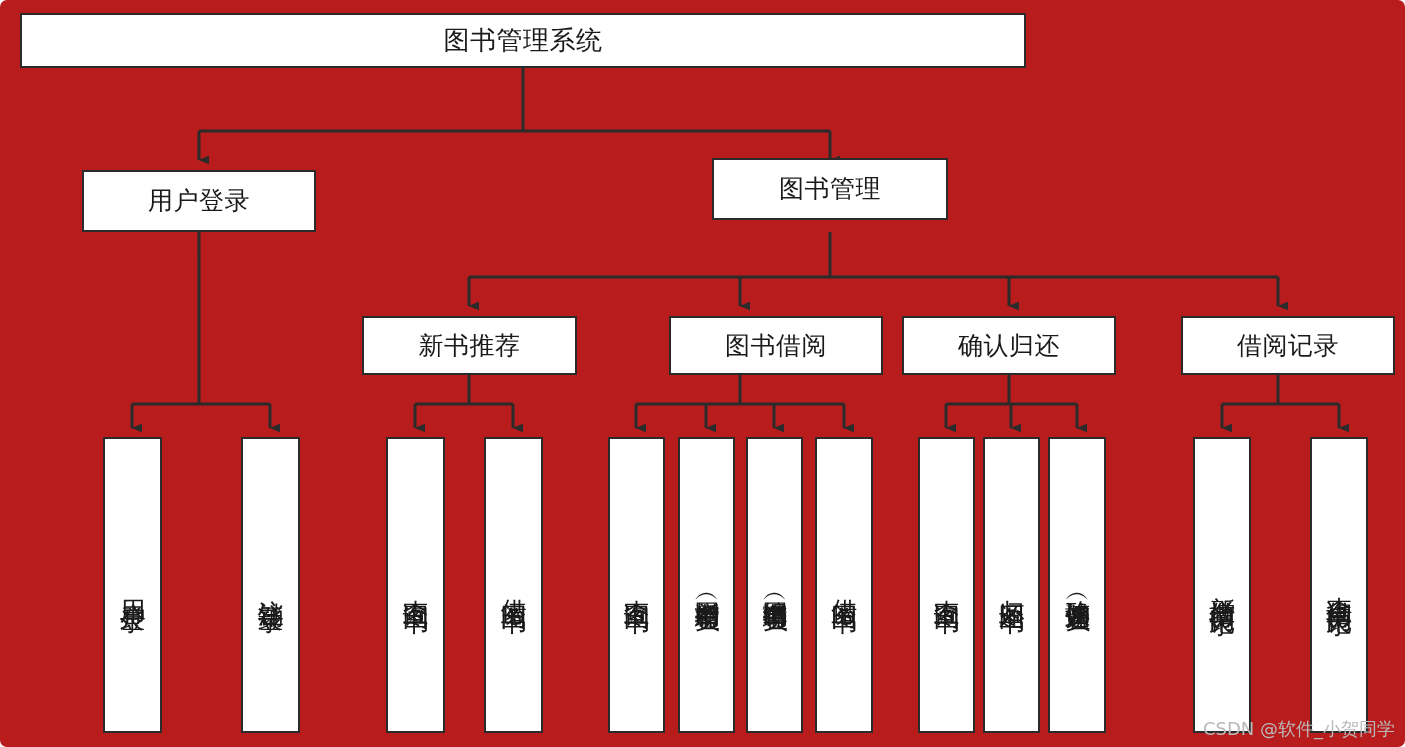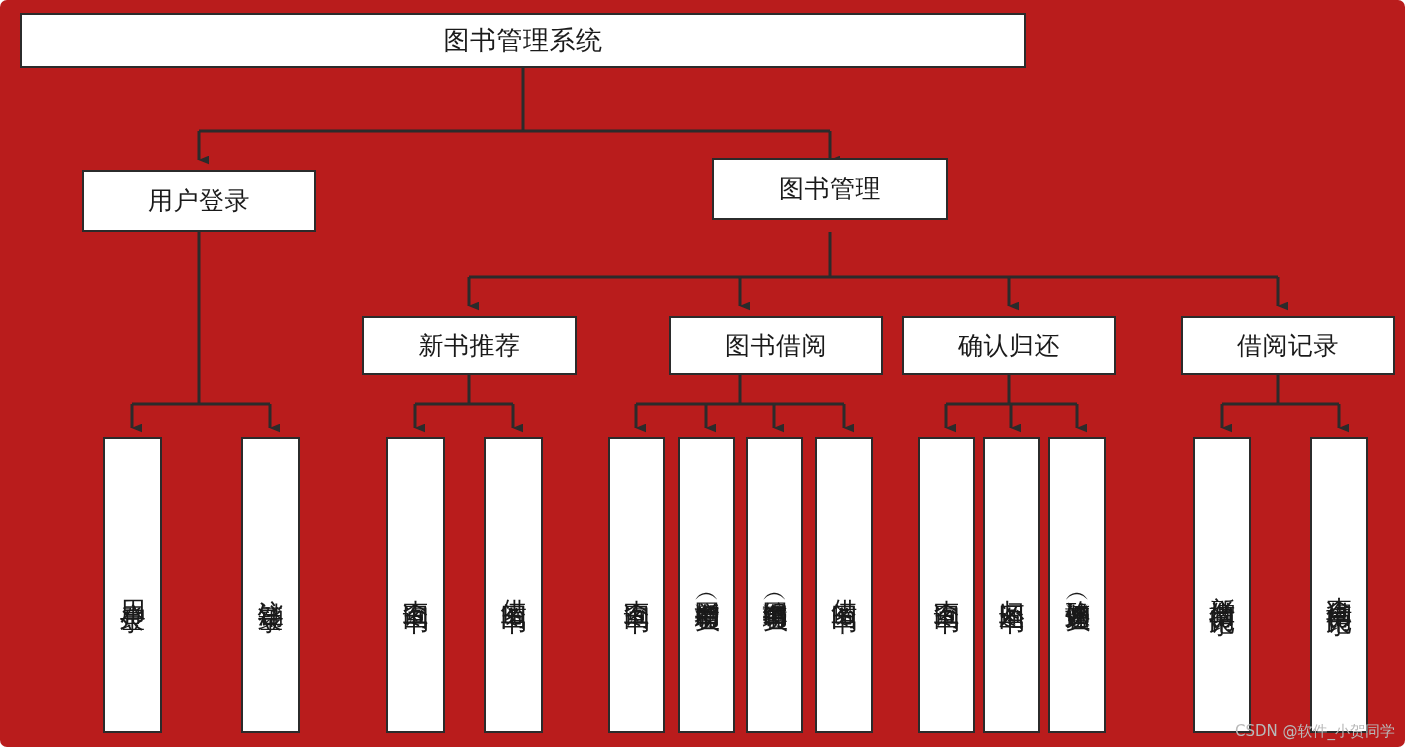--- a/index.html
+++ b/index.html
@@ -63,21 +63,21 @@
     white-space: nowrap;
   }
   .node.vertical.tight .node-label {
     font-size: 25px;
     letter-spacing: 1px;
   }
   #watermark {
     position: absolute;
     right: 10px;
     bottom: 6px;
-    font-size: 15px;
+    font-size: 18px;
     color: #b9b9b9;
     white-space: nowrap;
     z-index: 20;
     font-family: "DejaVu Sans", "Liberation Sans", sans-serif;
   }
 </style>
 </head>
 <body>
 
 <div id="diagram-root">

